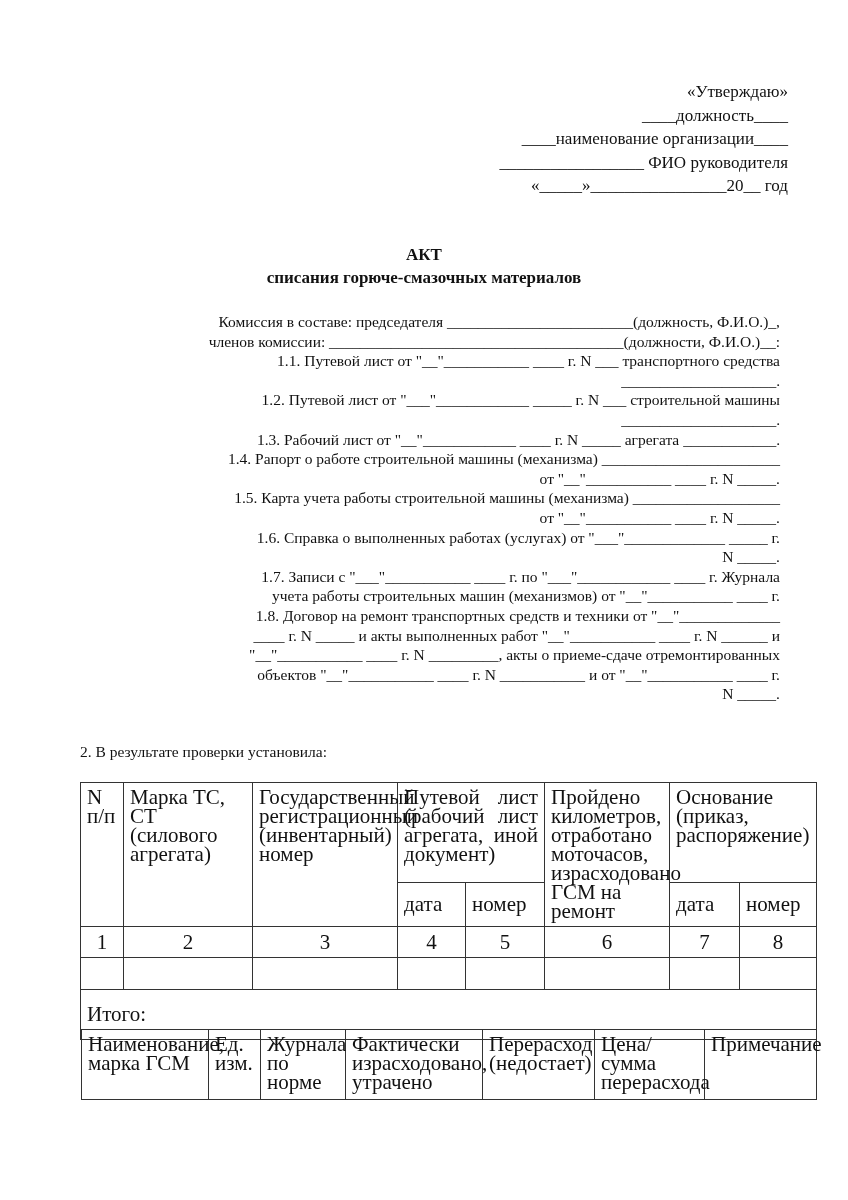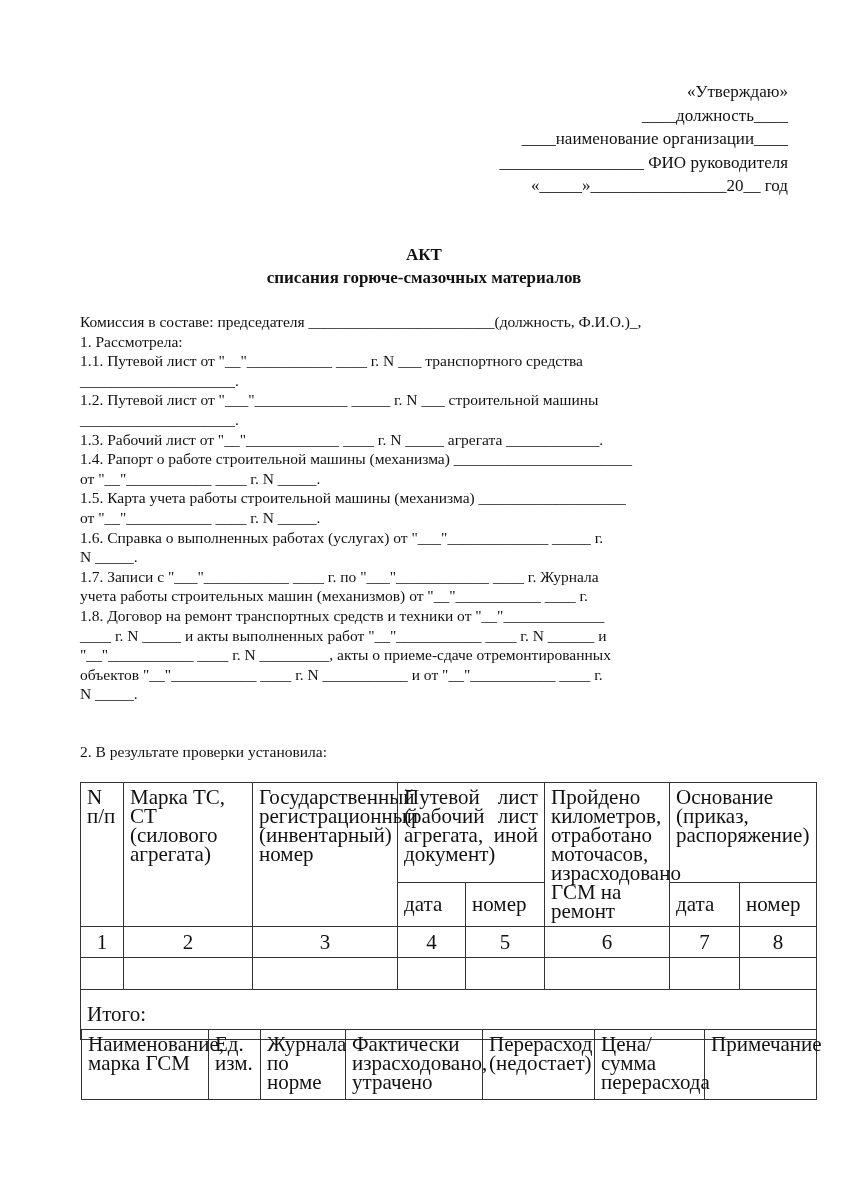--- a/index.html
+++ b/index.html
@@ -7,21 +7,21 @@
     width: 848px; height: 1200px; position: relative; overflow: hidden;
     font-family: "Liberation Serif", "DejaVu Serif", serif;
     color: #111; font-size: 15.5px;
   }
   .approve { position: absolute; right: 60px; top: 80px; text-align: right; line-height: 23.6px; font-size: 17px; }
   .approve div { white-space: pre; }
   .title { position: absolute; left: 0; width: 848px; text-align: center; font-weight: bold; font-size: 17px; }
   .t1 { top: 245px; }
   .t2 { top: 268px; }
   .body-text { position: absolute; left: 80px; top: 312px; width: 700px; line-height: 19.6px; font-size: 15.5px; }
-  .body-text div { white-space: pre; }
+  .body-text div { white-space: pre; text-align: right; }
   .section2 { position: absolute; left: 80px; top: 743px; font-size: 15.5px; white-space: pre; }
   table { border-collapse: collapse; position: absolute; table-layout: fixed; font-size: 21px; }
   td { border: 1.2px solid #333; vertical-align: top; padding: 5px 6px; line-height: 19px; }
   .tbl1 { left: 80px; top: 782px; width: 736px; }
   .tbl2 { left: 81px; top: 1029px; width: 735px; }
   .num td { text-align: center; vertical-align: middle; padding: 3px; }
   .justify { text-align: justify; text-align-last: justify; }
   .mid { vertical-align: middle; }
 </style>
 </head>
@@ -33,21 +33,21 @@
   <div>____наименование организации____</div>
   <div>_________________ ФИО руководителя</div>
   <div>«_____»________________20__ год</div>
 </div>
 
 <div class="title t1">АКТ</div>
 <div class="title t2">списания горюче-смазочных материалов</div>
 
 <div class="body-text" id="body-lines">
     <div>Комиссия в составе: председателя ________________________(должность, Ф.И.О.)_,</div>
-    <div>1. Рассмотрела:</div>
+    <div>членов комиссии: ______________________________________(должности, Ф.И.О.)__:</div>
     <div>1.1. Путевой лист от "__"___________ ____ г. N ___ транспортного средства</div>
     <div>____________________.</div>
     <div>1.2. Путевой лист от "___"____________ _____ г. N ___ строительной машины</div>
     <div>____________________.</div>
     <div>1.3. Рабочий лист от "__"____________ ____ г. N _____ агрегата ____________.</div>
     <div>1.4. Рапорт о работе строительной машины (механизма) _______________________</div>
     <div>от "__"___________ ____ г. N _____.</div>
     <div>1.5. Карта учета работы строительной машины (механизма) ___________________</div>
     <div>от "__"___________ ____ г. N _____.</div>
     <div>1.6. Справка о выполненных работах (услугах) от "___"_____________ _____ г.</div>

